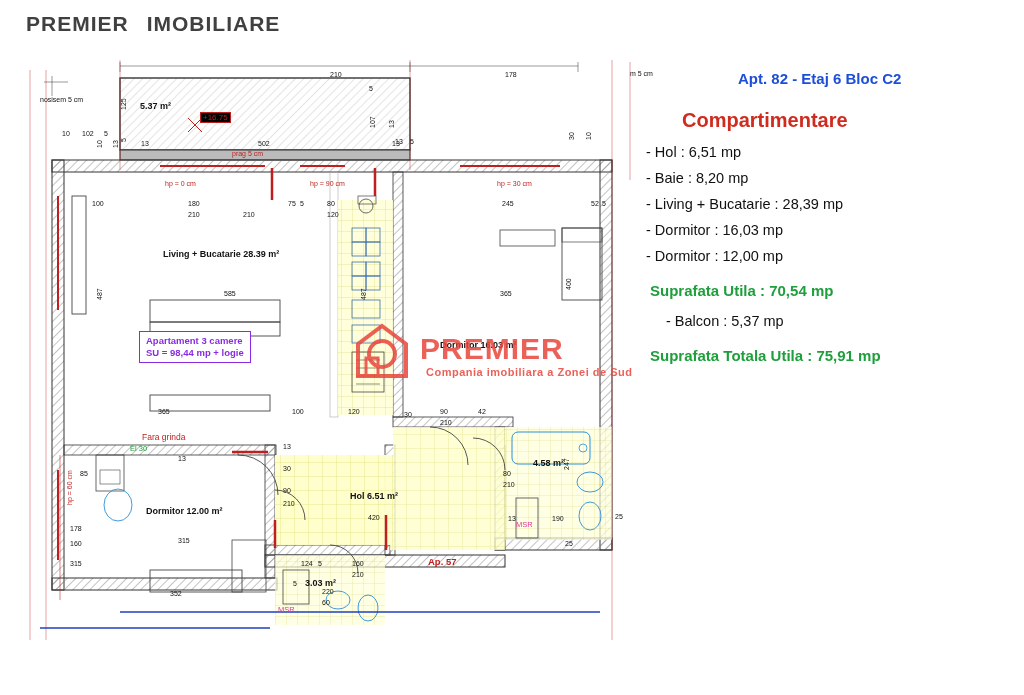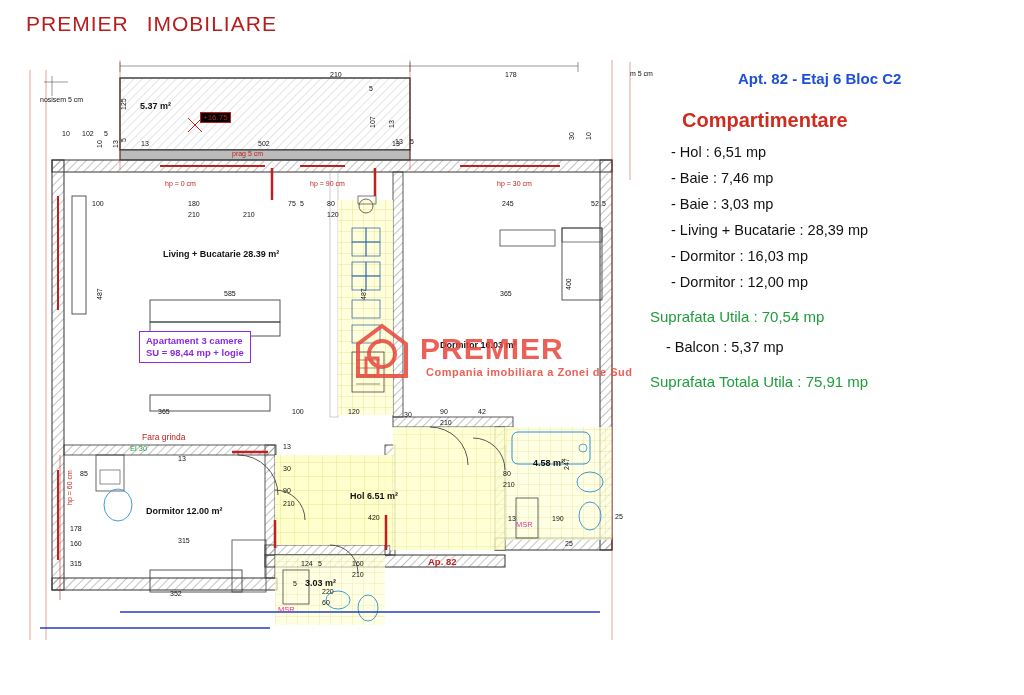--- a/index.html
+++ b/index.html
@@ -5,31 +5,31 @@
   html,body{margin:0;padding:0;}
   body{
     width:1024px;height:695px;
     background:#ffffff;
     font-family:"Liberation Sans", sans-serif;
     position:relative;
     overflow:hidden;
   }
   .brand{
     position:absolute;left:26px;top:12px;
-    font-size:21px;font-weight:normal;color:#b91c1c;
+    font-size:21px;font-weight:bold;color:#404040;
     letter-spacing:1px;
   }
   .brand span.gap{display:inline-block;width:18px;}
 
   
   .panel{position:absolute;left:646px;top:70px;width:360px;}
   .apt-title{font-size:15px;font-weight:bold;color:#1d4ed8;margin-left:92px;}
   .comp-title{font-size:20px;font-weight:bold;color:#cf2b1f;margin:22px 0 12px 36px;}
-  .room-line{font-size:14.5px;color:#111;margin:0 0 10px 25px;}
-  .sum-line{font-size:15px;font-weight:normal;color:#1f9e3c;margin:18px 0 14px 4px;}
+  .room-line{font-size:14.5px;color:#111;margin:0 0 10px 0;}
+  .sum-line{font-size:15px;font-weight:bold;color:#1f9e3c;margin:18px 0 14px 4px;}
   .balcon-line{font-size:14.5px;color:#111;margin:0 0 16px 20px;}
 
   
   .plan{position:absolute;left:0;top:0;width:660px;height:695px;}
   .plan svg{display:block;}
 
   .legend-box{
     position:absolute;left:139px;top:331px;
     border:1px solid #8a2be2;background:#ffffff;
     padding:3px 6px;font-size:9.5px;color:#8a2be2;font-weight:bold;line-height:12px;
@@ -220,21 +220,21 @@
       <line x1="202" y1="118" x2="188" y2="132"></line>
     </g>
   </svg>
 
   <div class="legend-box">
     <div>Apartament 3 camere</div>
     <div>SU = 98,44 mp + logie</div>
   </div>
 
   <div class="elev">+16.75</div>
-  <div class="apt82">Ap. 82</div>
+  <div class="apt82">Ap. 57</div>
   <div class="faragrinda">Fara grinda</div>
   <div class="el30">El 30</div>
   <div class="dim" style="left:40px;top:96px;">nosisem 5 cm</div>
   <div class="dimr" style="left:232px;top:150px;">prag 5 cm</div>
   <div class="dim" style="left:630px;top:70px;">m 5 cm</div>
   <div class="msr" style="left:516px;top:520px;">MSR</div>
   <div class="msr" style="left:278px;top:605px;">MSR</div>
 
   <div id="room-labels">
       <div class="roomlabel b" style="left: 140px; top: 101px;">5.37 m²</div>
@@ -333,22 +333,21 @@
   </svg>
   <div class="wtext">PREMIER</div>
   <div class="wsub">Compania imobiliara a Zonei de Sud</div>
 </div>
 
 <div class="panel">
   <div class="apt-title">Apt. 82 - Etaj 6 Bloc C2</div>
   <div class="comp-title">Compartimentare</div>
   <div id="room-list">
       <div class="room-line">- Hol :  6,51 mp</div>
-      <div class="room-line">- Baie : 7,46 mp</div>
-      <div class="room-line">- Baie : 3,03 mp</div>
+      <div class="room-line">- Baie : 8,20 mp</div>
       <div class="room-line">- Living + Bucatarie : 28,39 mp</div>
       <div class="room-line">- Dormitor : 16,03 mp</div>
       <div class="room-line">- Dormitor : 12,00 mp</div>
     </div>
   <div class="sum-line">Suprafata Utila : 70,54 mp</div>
   <div class="balcon-line">- Balcon : 5,37 mp</div>
   <div class="sum-line">Suprafata Totala Utila : 75,91 mp</div>
 </div>
 
 </body></html>

